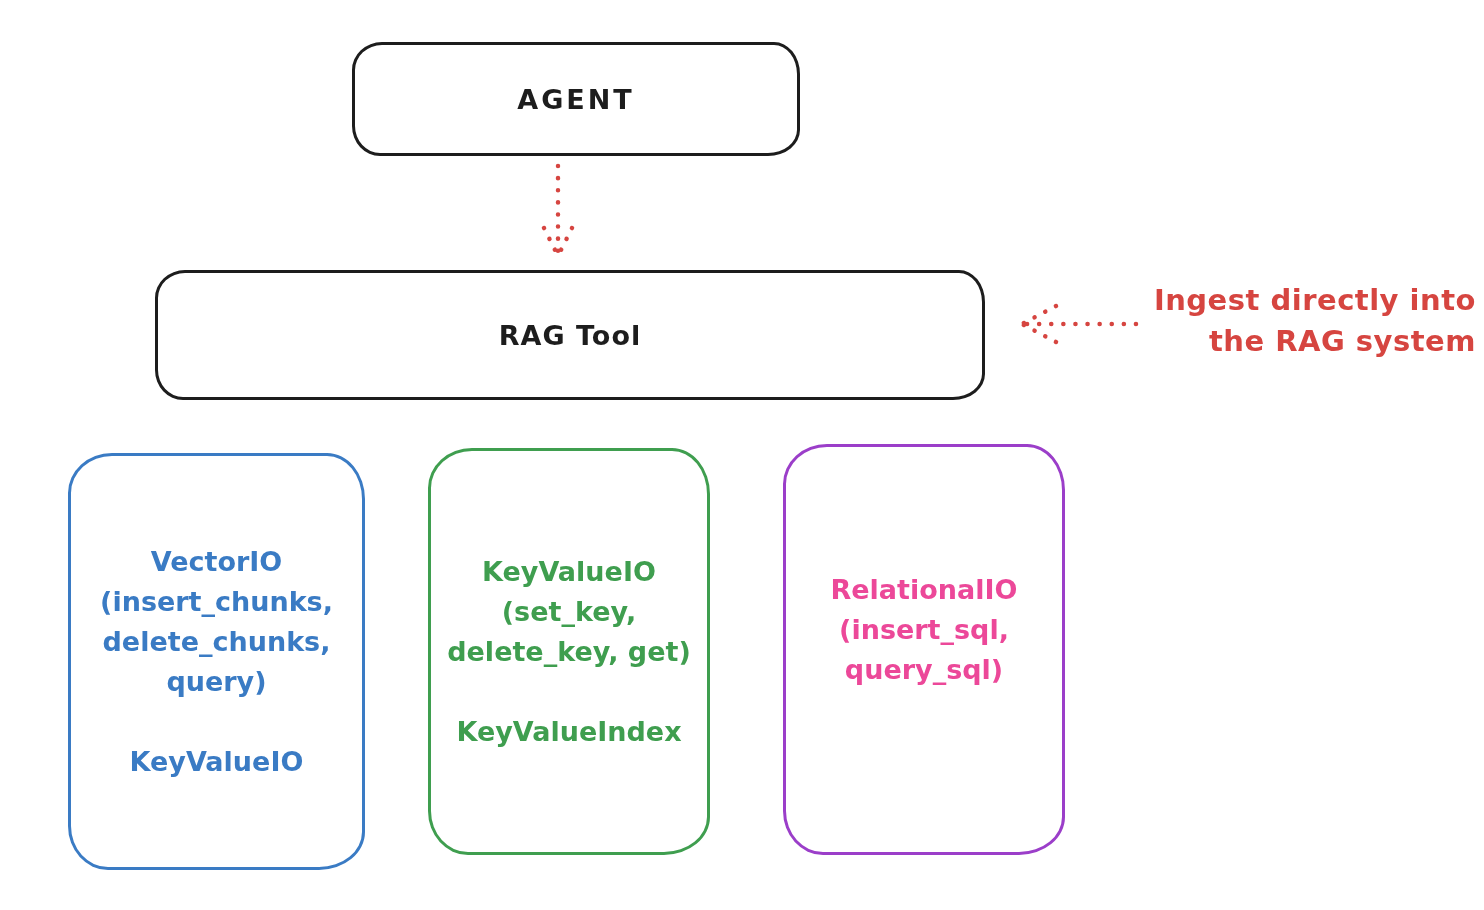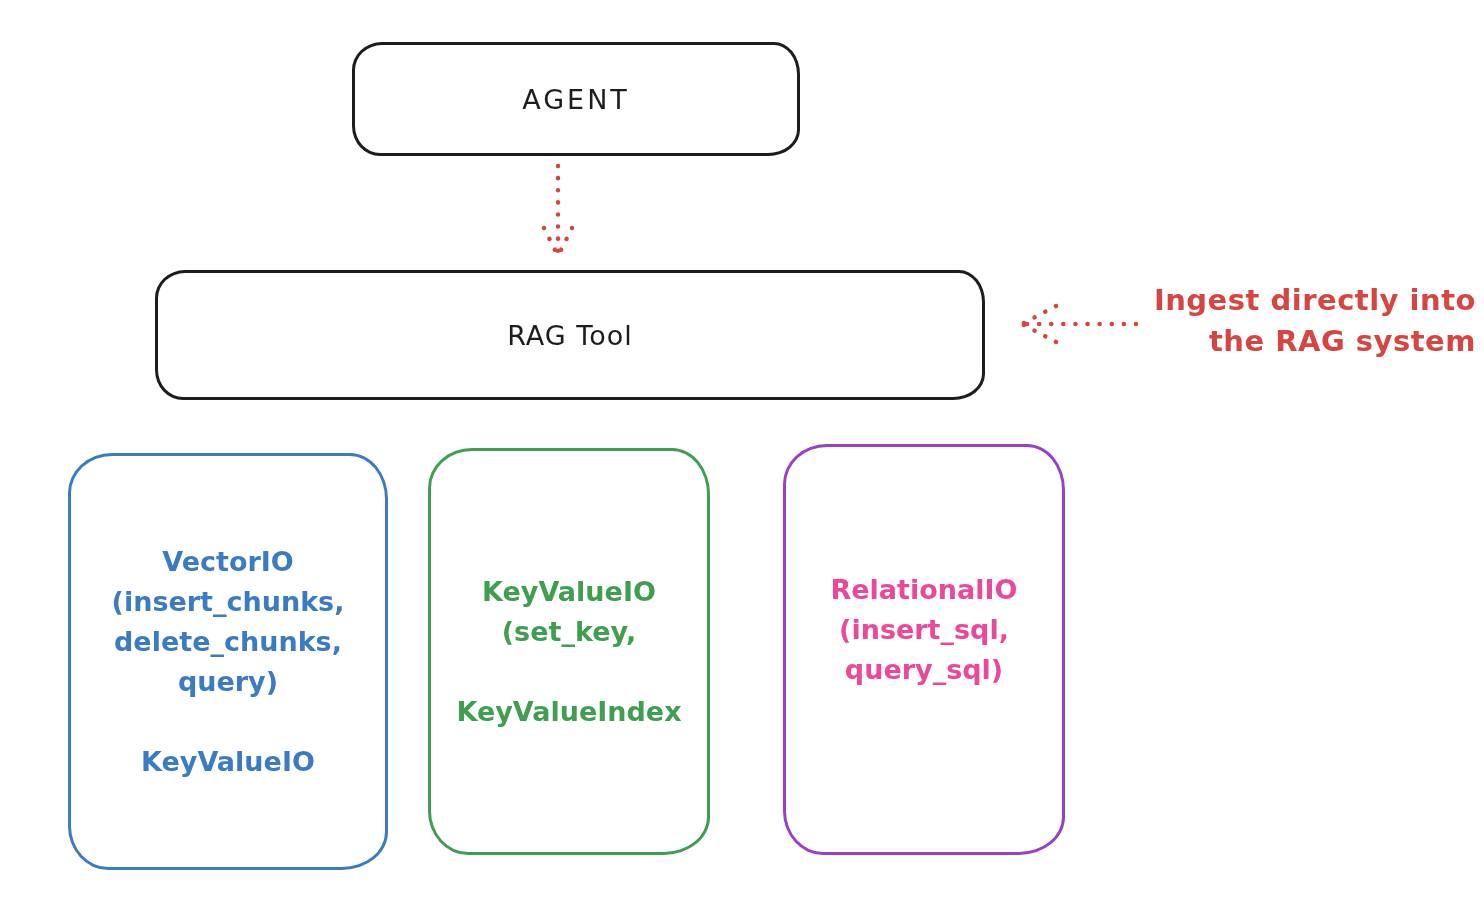--- a/index.html
+++ b/index.html
@@ -22,38 +22,38 @@
     align-items: center;
     justify-content: center;
     box-sizing: border-box;
   }
   
   .box.black {
     border: 3px solid #1d1d1d;
     border-radius: 30px 26px 32px 28px / 28px 32px 26px 30px;
     color: #1d1d1d;
     font-size: 27px;
-    font-weight: 400;
+    font-weight: 700;
   }
   .agent  { left: 352px; top: 42px;  width: 448px; height: 114px; letter-spacing: 3px; }
   .rag    { left: 155px; top: 270px; width: 830px; height: 130px; letter-spacing: 1px; }
 
   
   .box.storage {
     border-width: 3.5px;
     border-style: solid;
     border-radius: 44px 38px 46px 40px / 40px 46px 38px 44px;
     text-align: center;
     font-size: 27px;
     font-weight: 600;
     line-height: 40px;
   }
   .storage .lines { width: 100%; }
   .storage .spacer { height: 40px; }
-  .vector     { left: 68px;  top: 453px; width: 320px; height: 417px; border-color: #3a7bc4; color: #3a7bc4; }
+  .vector     { left: 68px;  top: 453px; width: 297px; height: 417px; border-color: #3a7bc4; color: #3a7bc4; }
   .keyvalue   { left: 428px; top: 448px; width: 282px; height: 407px; border-color: #3f9e4f; color: #3f9e4f; }
   .relational { left: 783px; top: 444px; width: 282px; height: 411px; border-color: #9b3ec9; color: #ec4899; }
 
   .arrow { position: absolute; }
   .arrow path {
     fill: none;
     stroke: #d64540;
     stroke-width: 4.5;
     stroke-linecap: round;
     stroke-dasharray: 0.1 12;
@@ -110,20 +110,21 @@
       <div>query)</div>
       <div class="spacer"></div>
       <div>KeyValueIO</div>
     </div>
   </div>
 
   <div class="box storage keyvalue">
     <div class="lines">
       <div>KeyValueIO</div>
       <div>(set_key,</div>
+      <div>delete_key, get)</div>
       <div class="spacer"></div>
       <div>KeyValueIndex</div>
     </div>
   </div>
 
   <div class="box storage relational">
     <div class="lines">
       <div>RelationalIO</div>
       <div>(insert_sql,</div>
       <div>query_sql)</div>

